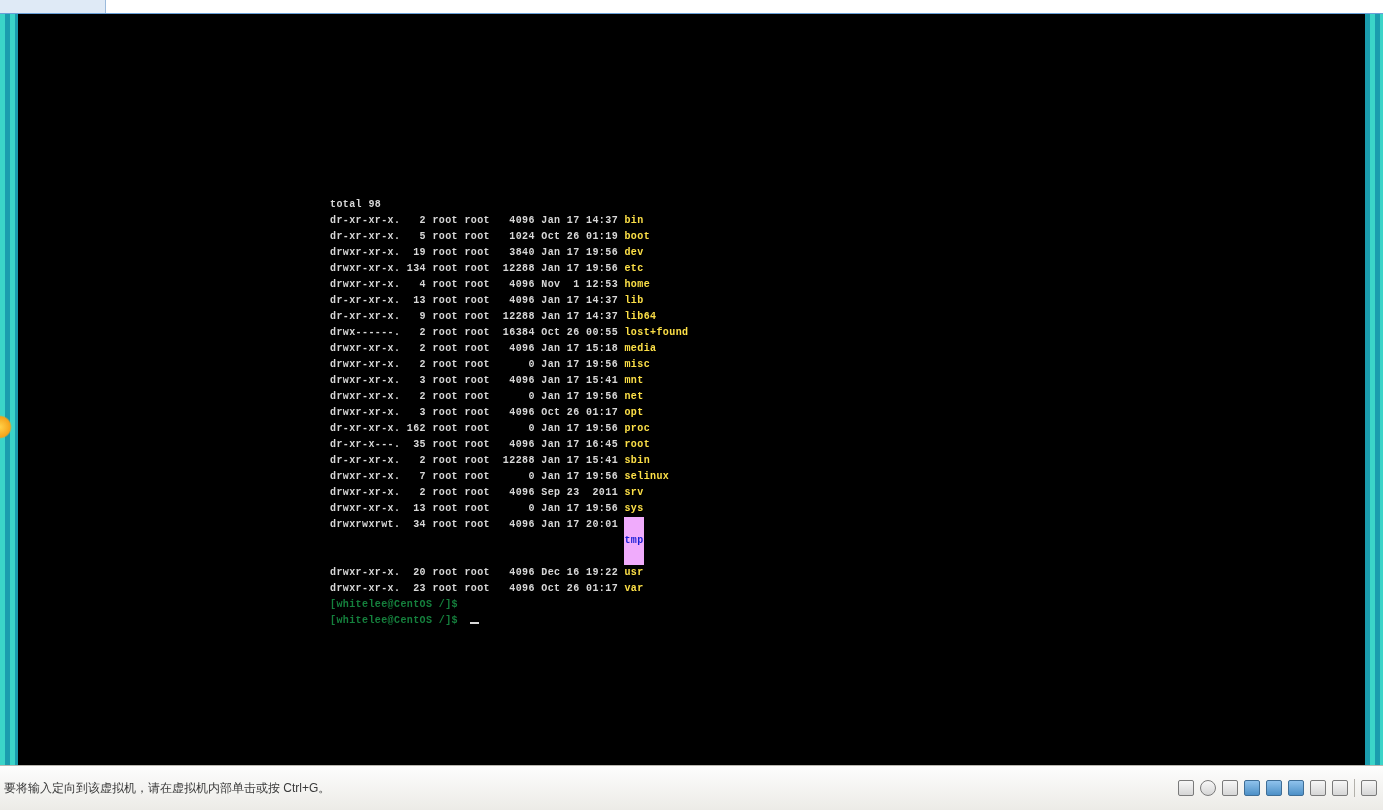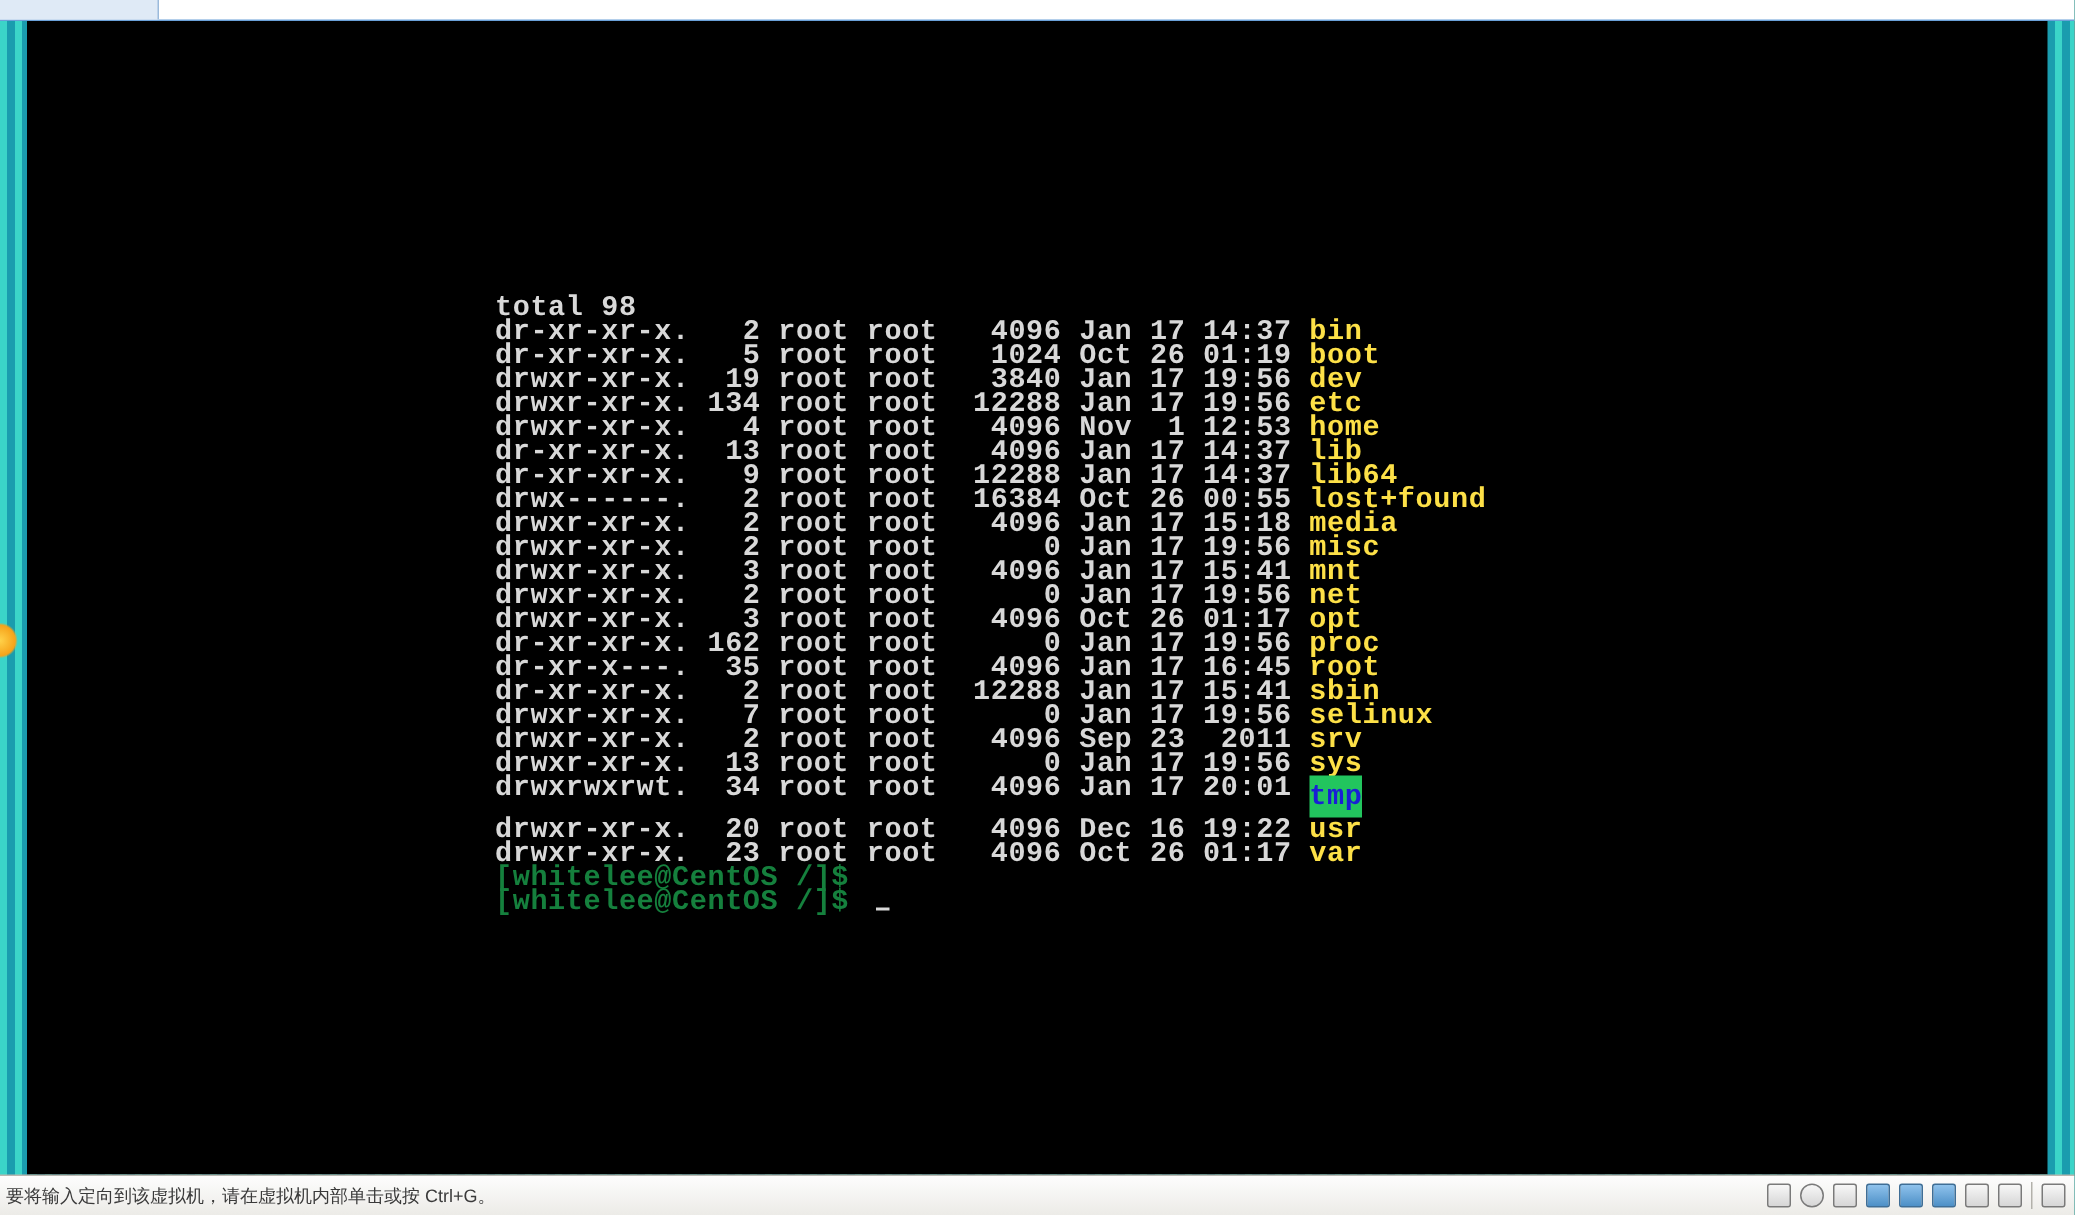--- a/index.html
+++ b/index.html
@@ -37,43 +37,43 @@
     position: absolute;
     left: 18px; right: 18px;
     top: 14px; bottom: 27px;
     background: #000;
   }
   .terminal {
     position: absolute;
     left: 312px;
     top: 183px;
     font-family: "Courier New", monospace;
-    font-size: 19px;
+    font-size: 10px;
     line-height: 16px;
     font-weight: bold;
     color: #d8d8d8;
     white-space: pre;
     letter-spacing: 0.4px;
   }
   .ls-line { display: flex; }
   .ls-name { }
   .c-blue    { color: #fde047; }
-  .bg-green  { background: #22c55e; color: #1a1fd6; padding: 6px 0; }
+  .bg-green  { background: #f0abfc; color: #1a1fd6; padding: 16px 0; }
   .prompt-line { color: #15803d; }
   .cursor {
     display: inline-block;
     width: 9px; height: 2px;
     background: #d8d8d8;
     vertical-align: -1px;
     margin-left: 6px;
   }
   .status-bar {
     position: absolute;
     left: 0; right: 0; bottom: 0;
-    height: 27px;
+    height: 45px;
     background: linear-gradient(#fdfdfd, #ecebe7);
     border-top: 1px solid #b9b7b0;
     display: flex;
     align-items: center;
     font-size: 12px;
     color: #3a3a3a;
   }
   .status-text { padding-left: 4px; flex: 1; white-space: nowrap; }
   .status-icons {
     display: flex;

